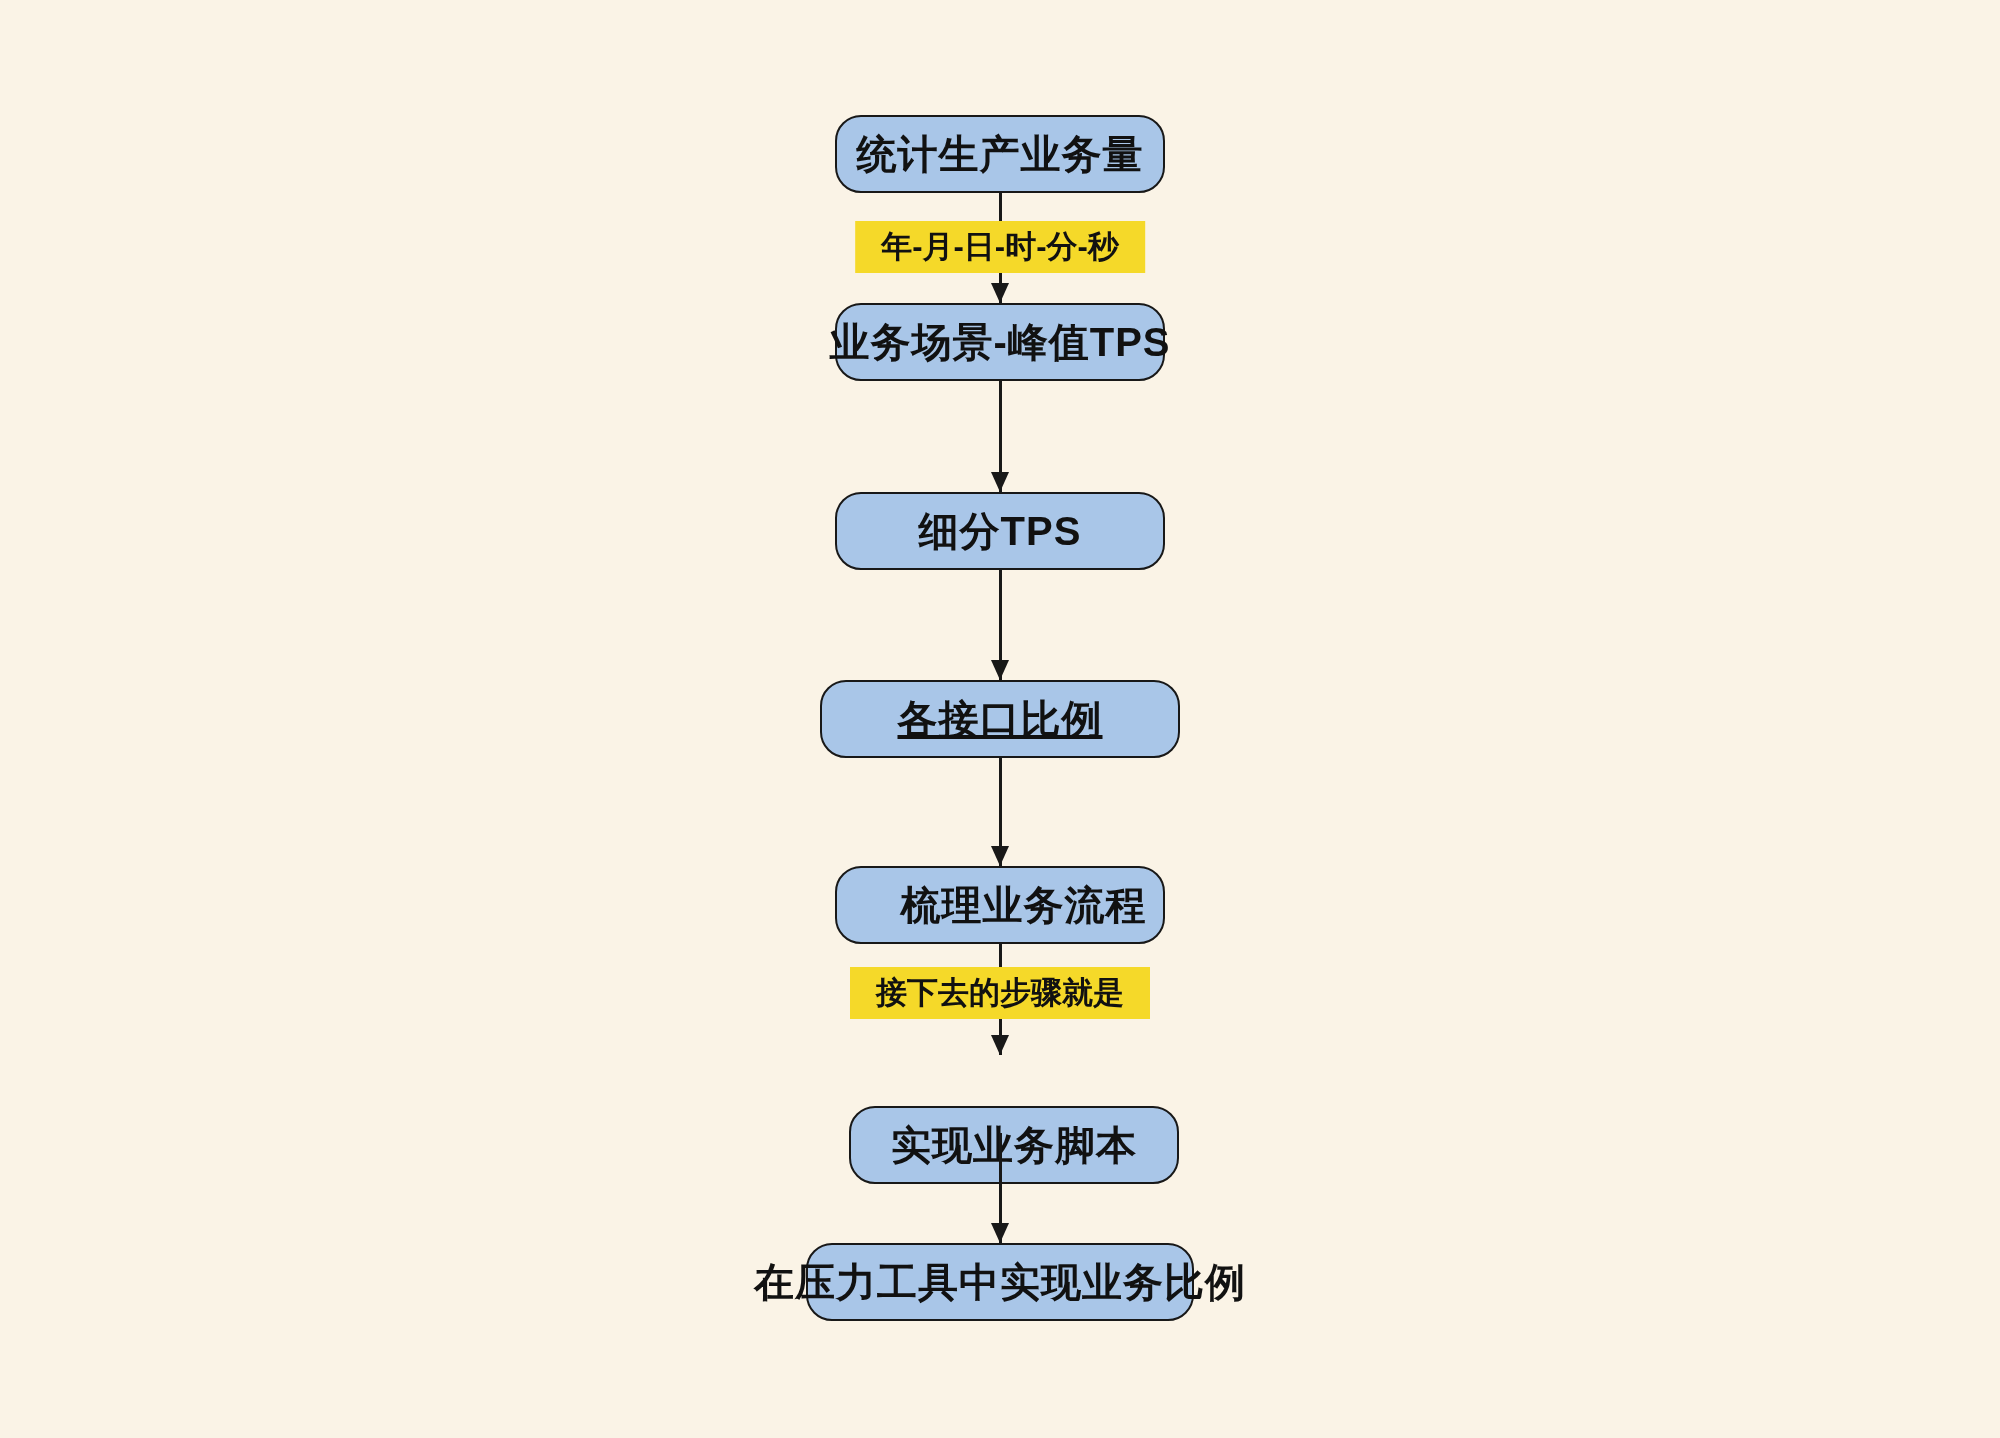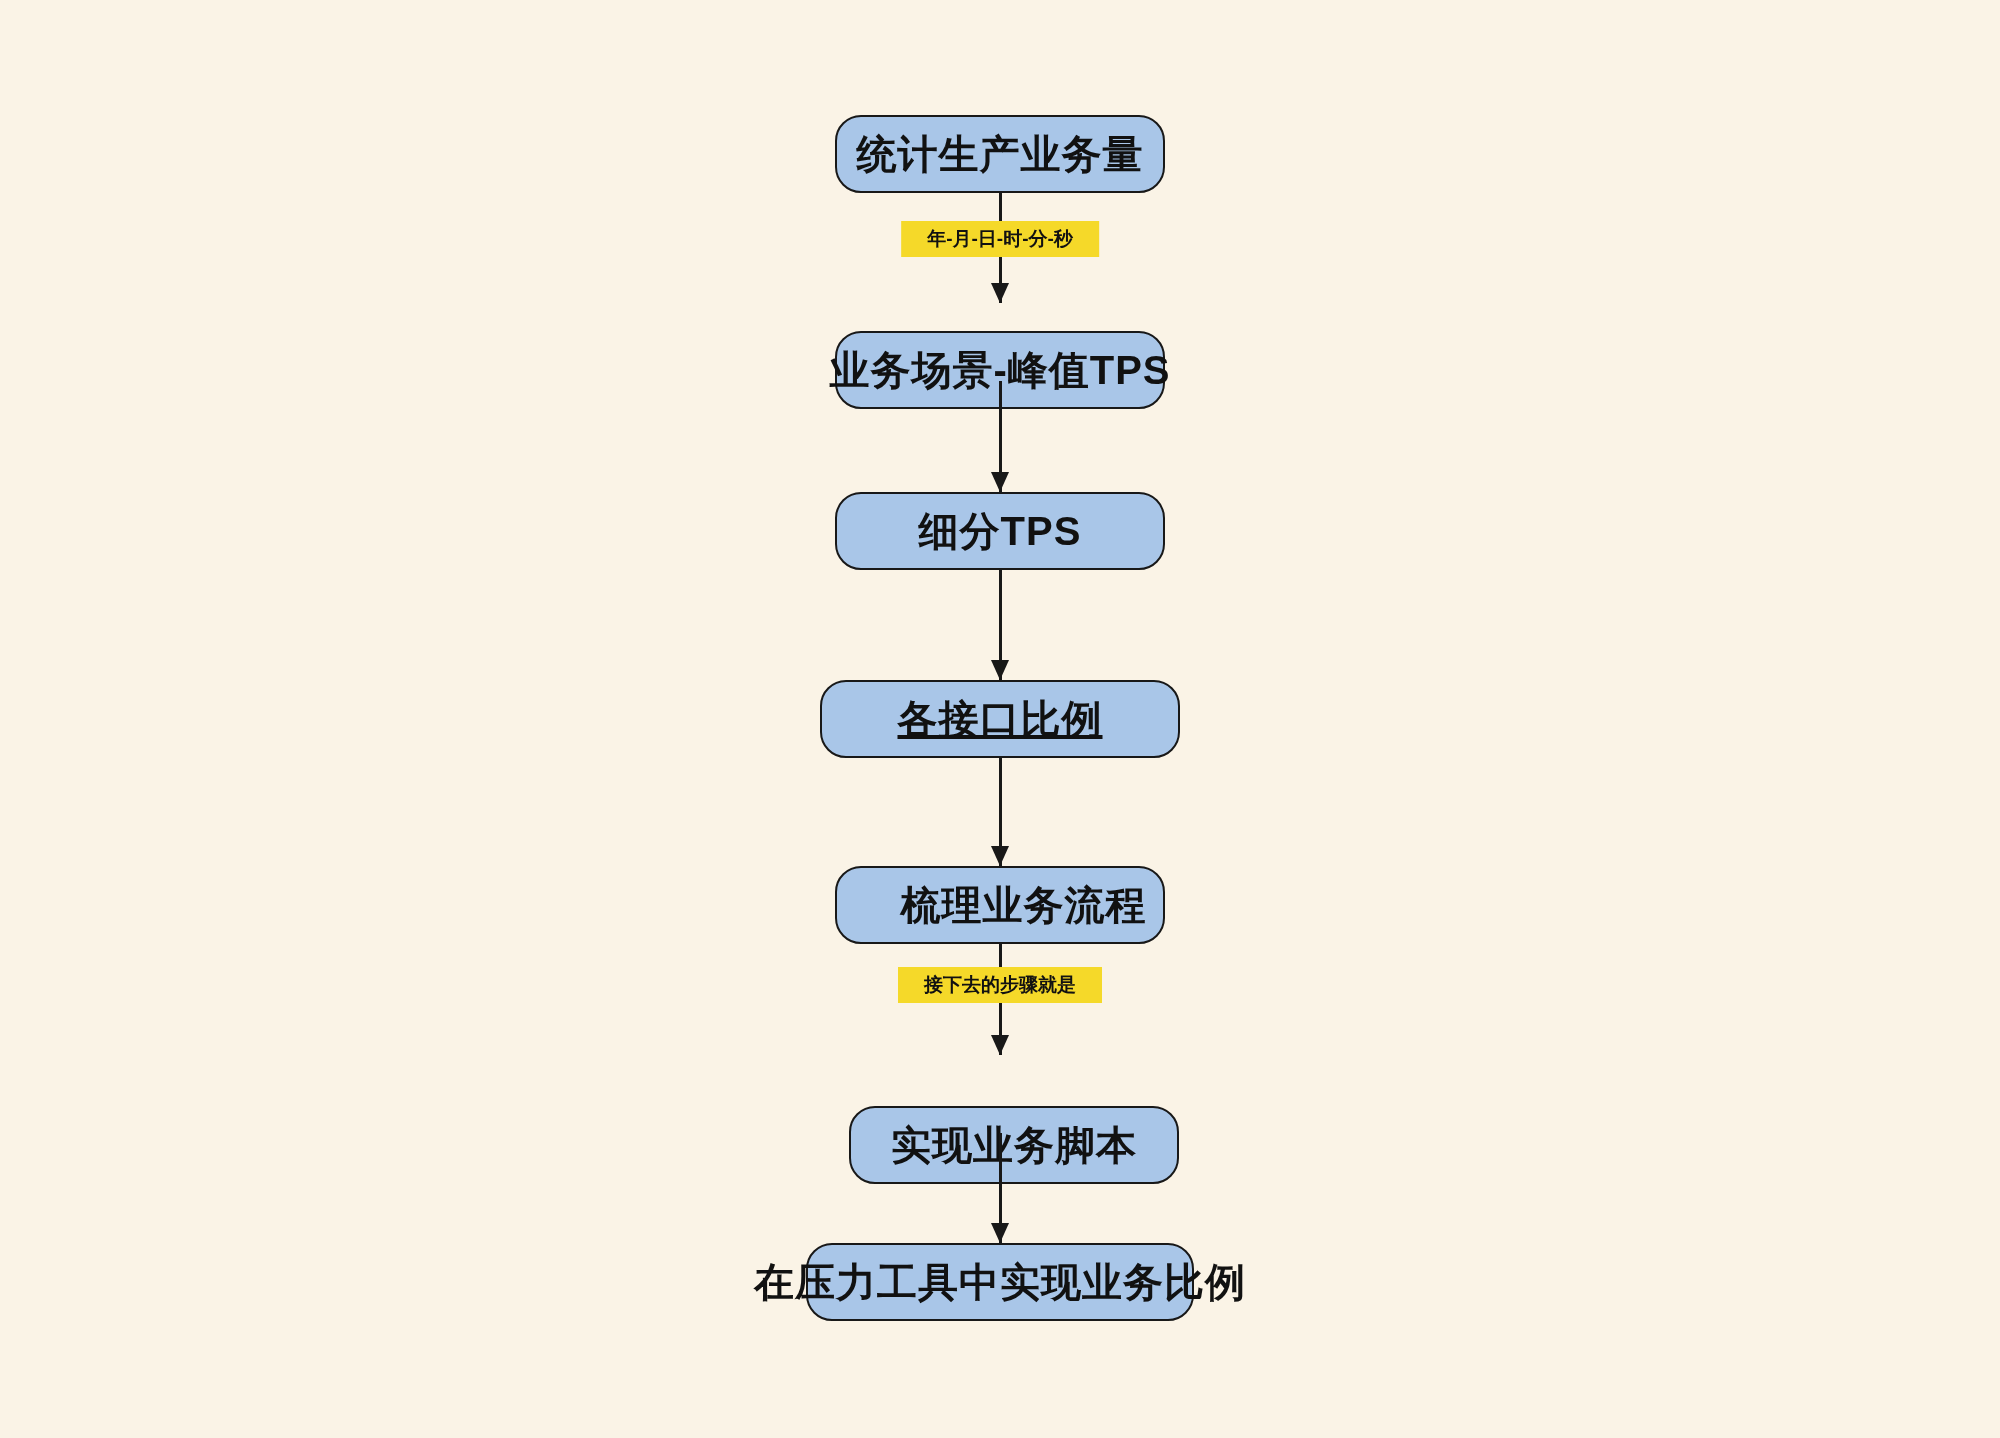--- a/index.html
+++ b/index.html
@@ -23,21 +23,21 @@
     position:absolute;left:1000px;transform:translateX(-50%);
     height:78px;box-sizing:border-box;
     background:var(--node-fill);
     border:2.5px solid var(--node-border);
     border-radius:26px;
     display:flex;align-items:center;justify-content:center;
     font-size:40px;font-weight:700;color:var(--text);
     letter-spacing:1px;white-space:nowrap;
   }
   .n1{top:115px;width:330px;}
-  .n2{top:303px;width:330px;margin-top:28px;}
+  .n2{top:303px;width:330px;}
   .n3{top:492px;width:330px;}
   .n4{top:680px;width:360px;text-decoration:underline;}
   .n5{top:866px;width:330px;padding-left:47px;}
   .n6{top:1106px;width:330px;margin-left:14px;}
   .n7{top:1243px;width:388px;}
   .connector{
     position:absolute;left:998.5px;width:3px;
     background:var(--node-border);z-index:1;
   }
   .connector::after{
@@ -51,21 +51,21 @@
   .c1{top:193px;height:110px;}
   .c2{top:381px;height:111px;}
   .c3{top:570px;height:110px;}
   .c4{top:758px;height:108px;}
   .c5{top:944px;height:111px;}
   .c6{top:1133px;height:110px;}
   .edge-label{
     position:absolute;left:1000px;transform:translateX(-50%);
     background:var(--edge-label-background);
     color:var(--text);
-    font-size:19px;font-weight:700;
+    font-size:31px;font-weight:700;
     padding:5px 26px;white-space:nowrap;z-index:2;
   }
   .l1{top:221px;}
   .l2{top:967px;}
 </style>
 </head>
 <body>
 
 <div class="canvas">
 

